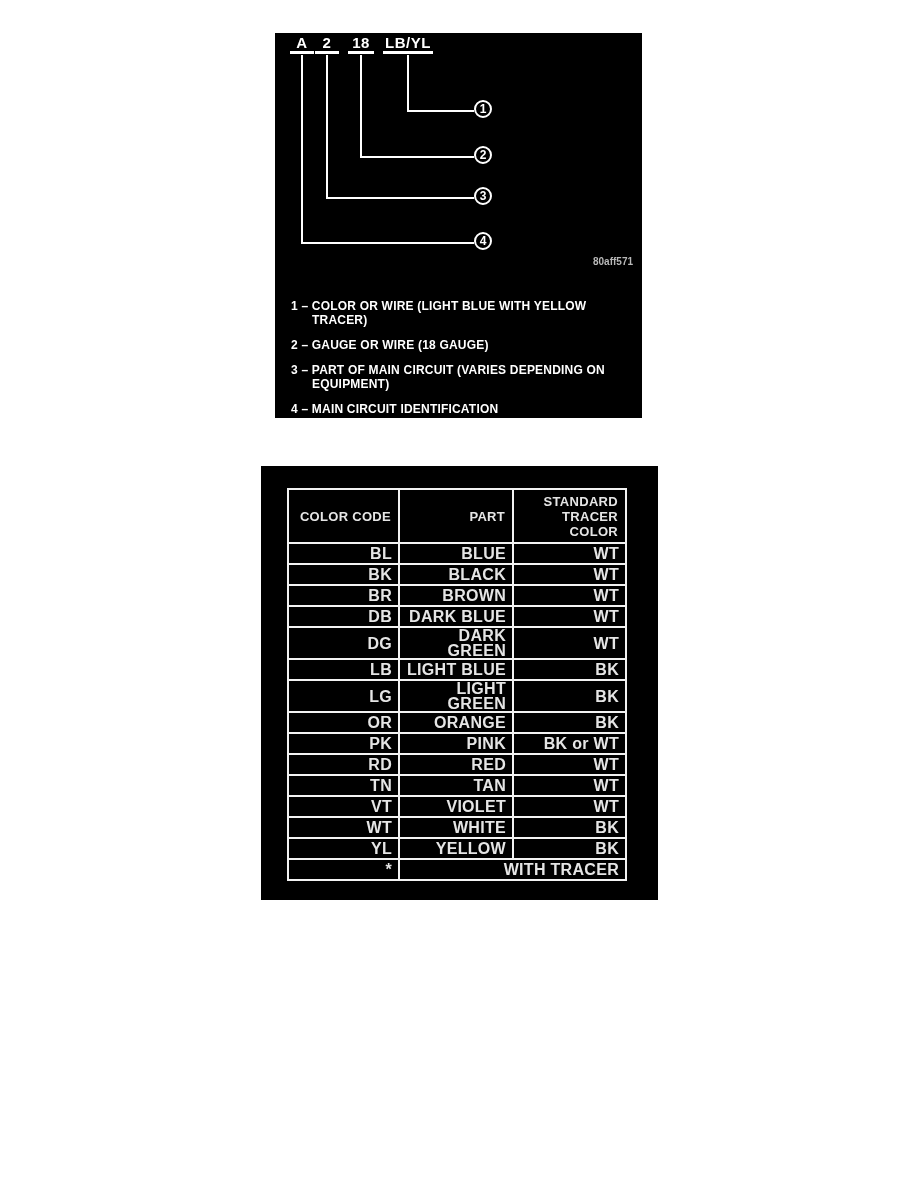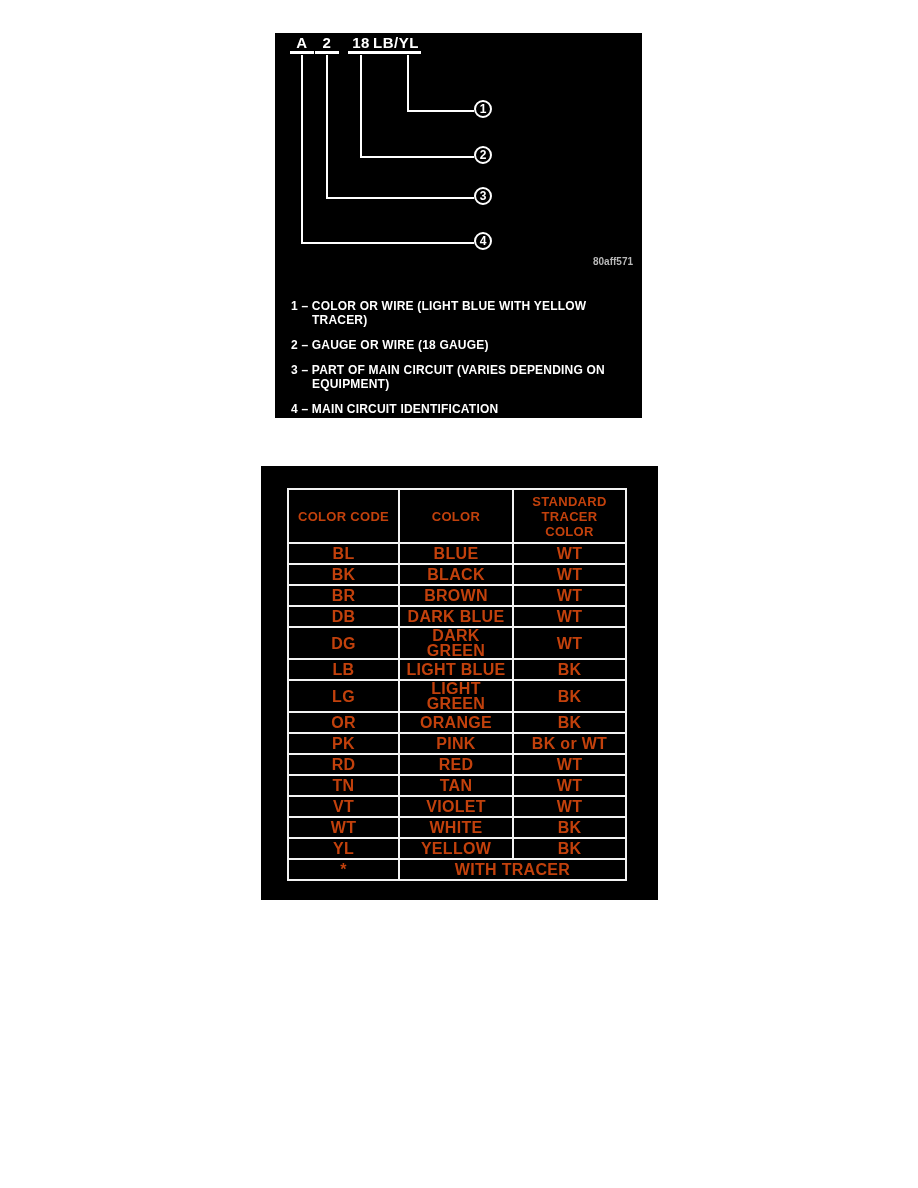--- a/index.html
+++ b/index.html
@@ -20,21 +20,21 @@
     position: absolute; top: 2px;
     text-align: center;
     font-size: 15px; font-weight: bold; color: #ffffff;
     border-bottom: 3px solid #ffffff;
     padding-bottom: 1px; height: 19px; line-height: 16px;
     letter-spacing: 0.5px;
   }
   .code-a    { left: 15px;  width: 24px; }
   .code-2    { left: 40px;  width: 24px; }
   .code-18   { left: 73px;  width: 26px; text-align: center; }
-  .code-lbyl { left: 96px; width: 50px; }
+  .code-lbyl { left: 108px; width: 50px; }
 
   .fig1 svg.connectors { position: absolute; left: 0; top: 0; }
 
   .callout-circle {
     position: absolute; left: 199px;
     width: 18px; height: 18px;
     border: 2px solid #ffffff; border-radius: 50%;
     display: flex; align-items: center; justify-content: center;
     font-size: 12px; font-weight: bold; color: #ffffff;
   }
@@ -60,21 +60,21 @@
     width: 397px; height: 434px;
     background: #000000; color: #ffffff;
   }
   .color-table {
     position: absolute; left: 26px; top: 22px;
     width: 338px;
     border-collapse: collapse; table-layout: fixed;
   }
   .color-table th, .color-table td {
     border: 2px solid #f2f2f2;
-    color: #c2410c; text-align: center; vertical-align: middle;
+    color: #e5e5e5; text-align: right; vertical-align: middle;
     font-weight: bold;
     overflow: hidden; white-space: normal;
   }
   .color-table th {
     height: 54px; font-size: 13px; padding: 2px 7px; line-height: 15px;
     letter-spacing: 0.3px;
   }
   .color-table td {
     height: 21px; font-size: 16px; padding: 0 6px; line-height: 15px;
     letter-spacing: 0.3px;
@@ -113,21 +113,21 @@
     </div>
 
     <div class="watermark">80aff571</div>
   </div>
 
   <div class="fig2">
     <table class="color-table">
       <thead>
         <tr>
           <th class="col-code">COLOR CODE</th>
-          <th class="col-color">COLOR</th>
+          <th class="col-color">PART</th>
           <th class="col-tracer">STANDARD TRACER COLOR</th>
         </tr>
       </thead>
       <tbody>
         <tr>
           <td>BL</td>
           <td>BLUE</td>
           <td>WT</td>
         </tr>
         <tr>

